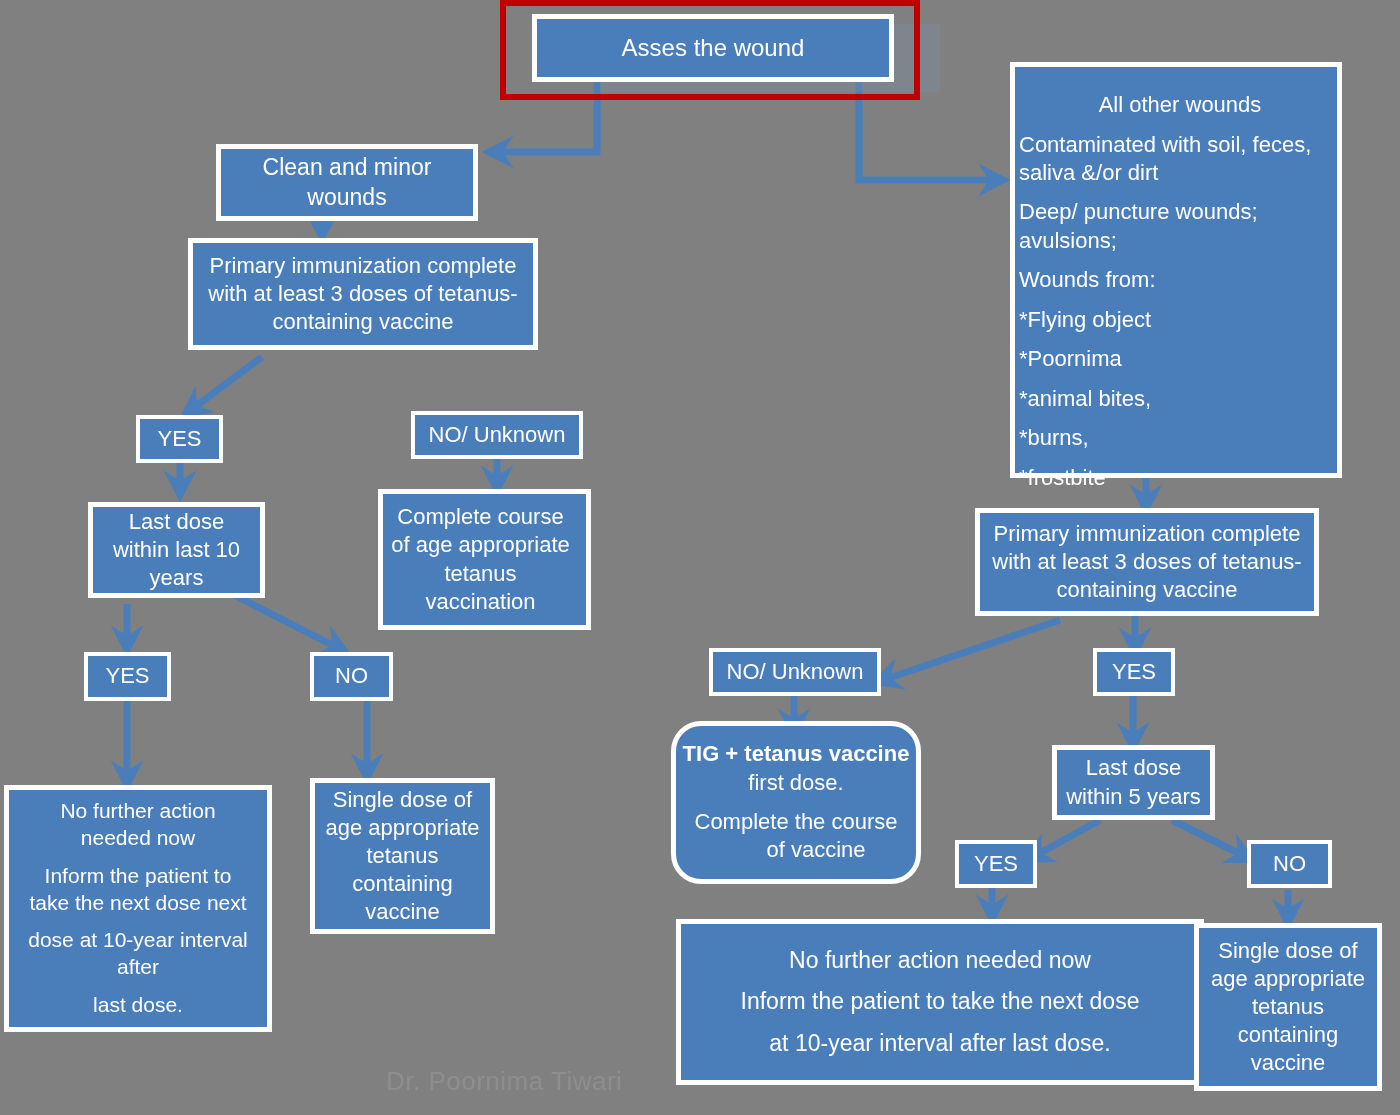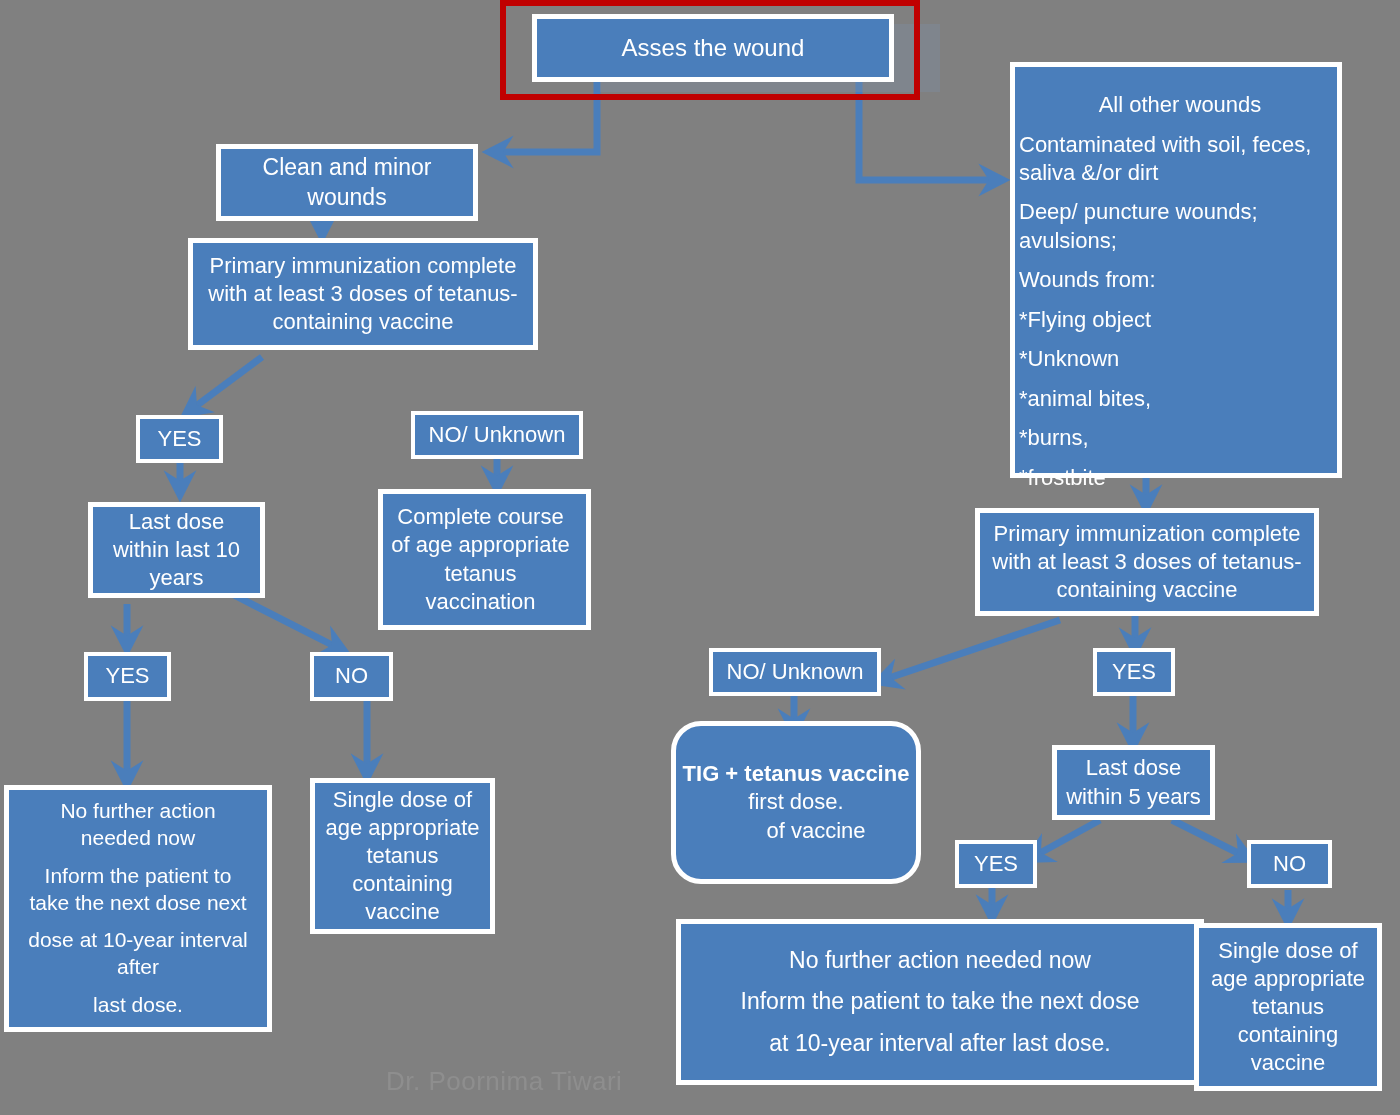--- a/index.html
+++ b/index.html
@@ -125,21 +125,21 @@
     <p>Clean and minor</p>
     <p>wounds</p>
   </div>
 
   <div class="node f22" style="left:1010px;top:62px;width:332px;height:416px;align-items:stretch;justify-content:flex-start;padding-top:24px;">
     <p style="text-align:center;">All other wounds</p>
     <p class="left-align">Contaminated with soil, feces, saliva  &amp;/or dirt</p>
     <p class="left-align">Deep/ puncture wounds; avulsions;</p>
     <p class="left-align">Wounds from:</p>
     <p class="left-align">*Flying object</p>
-    <p class="left-align">*Unknown</p>
+    <p class="left-align">*Poornima</p>
     <p class="left-align">*animal bites,</p>
     <p class="left-align">*burns,</p>
     <p class="left-align"> *frostbite</p>
   </div>
 
   <div class="node f22 tight" style="left:188px;top:238px;width:350px;height:112px;">
     <p>Primary immunization complete</p>
     <p>with at least 3 doses of tetanus-</p>
     <p>containing vaccine</p>
   </div>
@@ -200,20 +200,21 @@
   <div class="node small-label" style="left:709px;top:648px;width:172px;height:48px;">
     <p>NO/ Unknown</p>
   </div>
 
   <div class="node small-label" style="left:1093px;top:648px;width:82px;height:48px;">
     <p>YES</p>
   </div>
 
   <div class="node f22" style="left:671px;top:721px;width:250px;height:163px;border-radius:30px;">
     <p><span class="bold">TIG + tetanus vaccine</span><span> first dose.</span></p>
+    <p>Complete the course</p>
     <p style="margin-top:0;margin-left:40px;">of vaccine</p>
   </div>
 
   <div class="node f22 tight" style="left:1052px;top:745px;width:163px;height:75px;">
     <p>Last dose</p>
     <p>within 5 years</p>
   </div>
 
   <div class="node small-label" style="left:955px;top:840px;width:82px;height:48px;">
     <p>YES</p>

